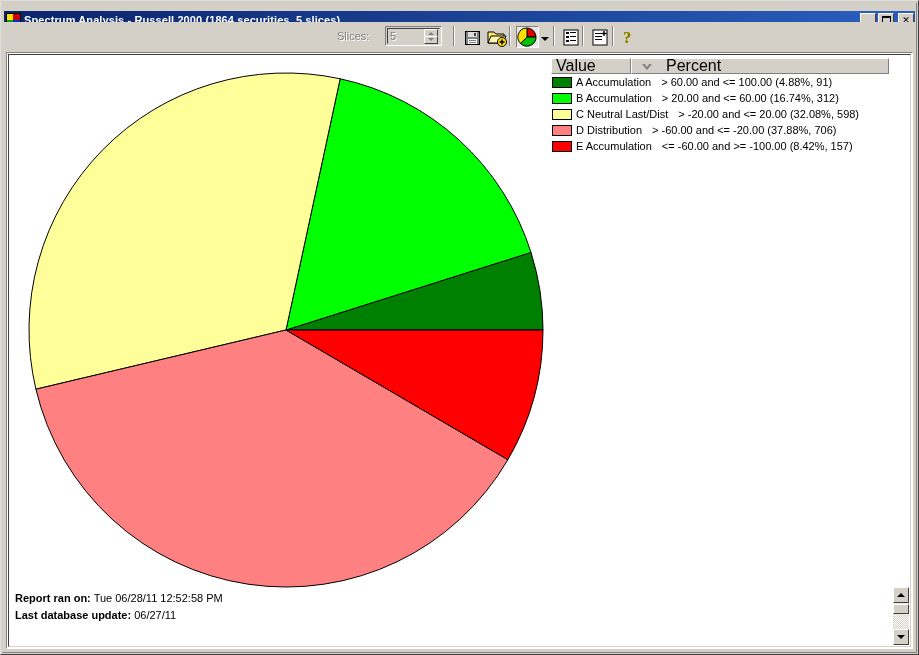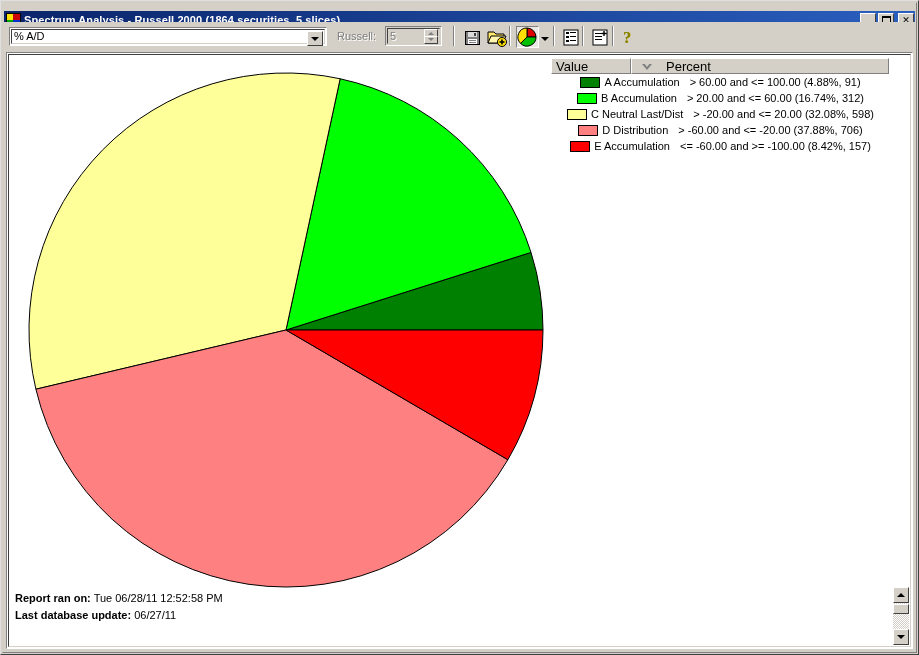--- a/index.html
+++ b/index.html
@@ -269,21 +269,21 @@
     display: flex;
     height: 16px;
     align-items: stretch;
   }
   .lg-head-cell {
     background: #d4d0c8;
     border: 1px solid #ffffff;
     border-right-color: #808080;
     border-bottom-color: #808080;
     box-sizing: border-box;
-    font-size: 13px;
+    font-size: 16px;
     color: #000000;
     display: flex;
     align-items: center;
     padding-left: 4px;
     position: relative;
   }
   #lg-head-value { width: 80px; }
   #lg-head-percent { flex: 1 1 auto; padding-left: 34px; }
   #sort-indicator {
     position: absolute;
@@ -303,21 +303,20 @@
     border-top: 4px solid #d4d0c8;
   }
   .legend-row {
     display: flex;
     align-items: center;
     height: 16px;
     padding-left: 1px;
     font-size: 11px;
     color: #000000;
     white-space: nowrap;
-    justify-content: center;
   }
   .legend-swatch {
     width: 20px; height: 11px;
     border: 1px solid #000000;
     box-sizing: border-box;
     margin-right: 4px;
     flex: none;
   }
   .legend-name { margin-right: 10px; }
   .legend-range { }
@@ -394,29 +393,22 @@
     <div class="title-btn" id="btn-max">
       <span class="max-mark"></span>
     </div>
     <div class="title-btn" id="btn-close">
       <span class="glyph">✕</span>
     </div>
   </div>
 
   <div id="toolbar">
 
-    <div id="measure-select">
-      <div class="inner"></div>
-      <div id="measure-value">% A/D</div>
-      <div id="measure-arrow-btn">
-        <span class="tri-down"></span>
-      </div>
-    </div>
-
-    <div id="slices-label">Russell:</div>
+
+    <div id="slices-label">Slices:</div>
 
     <div id="slices-spin">
       <div class="inner2"></div>
       <div id="slices-value">5</div>
       <div id="slices-updown">
         <div class="spin-half spin-up">
           <span class="tri-up-sm"></span>
         </div>
         <div class="spin-half spin-dn">
           <span class="tri-dn-sm"></span>

